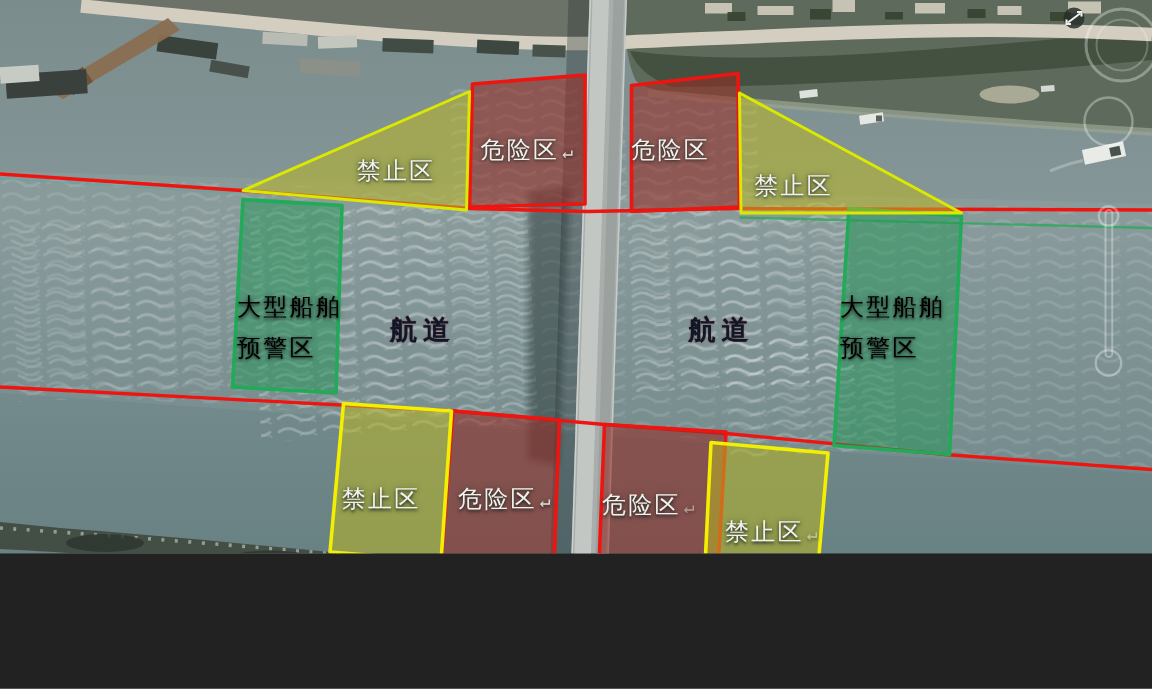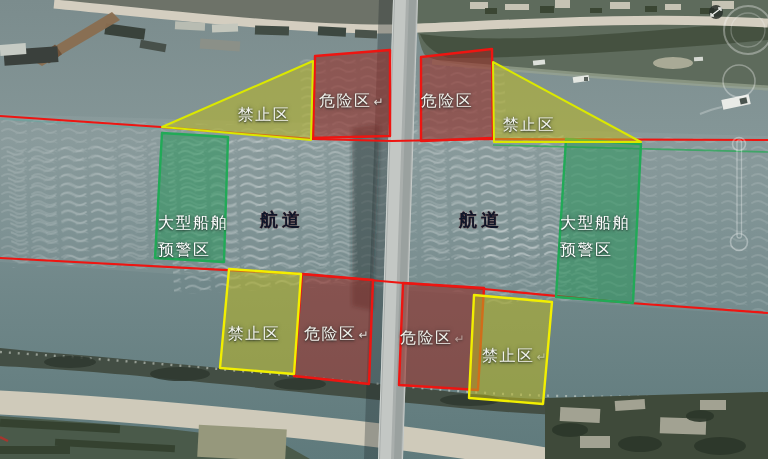--- a/index.html
+++ b/index.html
@@ -1,34 +1,33 @@
 <!DOCTYPE html>
 <html><head>
 <meta charset="utf-8">
 <style>
   html,body{margin:0;padding:0;background:#222;}
   .stage{
-    position:relative;width:768px;height:459px;overflow:hidden;
-    font-family:Liberation Serif, serif;
+    position:relative;width:768px;height:369px;overflow:hidden;
+    font-family:Liberation Mono, monospace;
     background:#7b8c8d;
   }
   .stage svg{position:absolute;left:0;top:0;display:block;}
   .zlabel{
     position:absolute;transform:translate(-50%,-50%);
     color:#f1f2ec;font-size:16px;letter-spacing:1.5px;white-space:nowrap;
     text-shadow:0 1px 2px rgba(25,35,33,.85),0 0 4px rgba(25,35,33,.5);
     line-height:1;
   }
   .zlabel .ret{font-size:12px;margin-left:2px;opacity:.85;}
   .zlabel .ret.faint{opacity:.45;}
   .warnblock{
-    position:absolute;transform:none;color:#ffffff;font-size:16px;
+    position:absolute;transform:none;color:#000000;font-size:16px;
     letter-spacing:1.5px;line-height:27px;white-space:nowrap;
     text-shadow:0 1px 2px rgba(25,35,33,.85),0 0 4px rgba(25,35,33,.5);
-    margin-top:16px;
   }
   .channel{
     position:absolute;transform:translate(-50%,-50%);
     color:#0f172a;font-weight:bold;font-size:18px;letter-spacing:4px;
     white-space:nowrap;text-shadow:0 0 1px rgba(130,20,12,.7);
   }
   .copyright{
     position:absolute;left:320px;top:432px;font-size:11px;color:#262a30;
     letter-spacing:.4px;opacity:.88;white-space:nowrap;
     text-shadow:0 0 2px rgba(195,202,200,.35);filter:blur(.3px);

